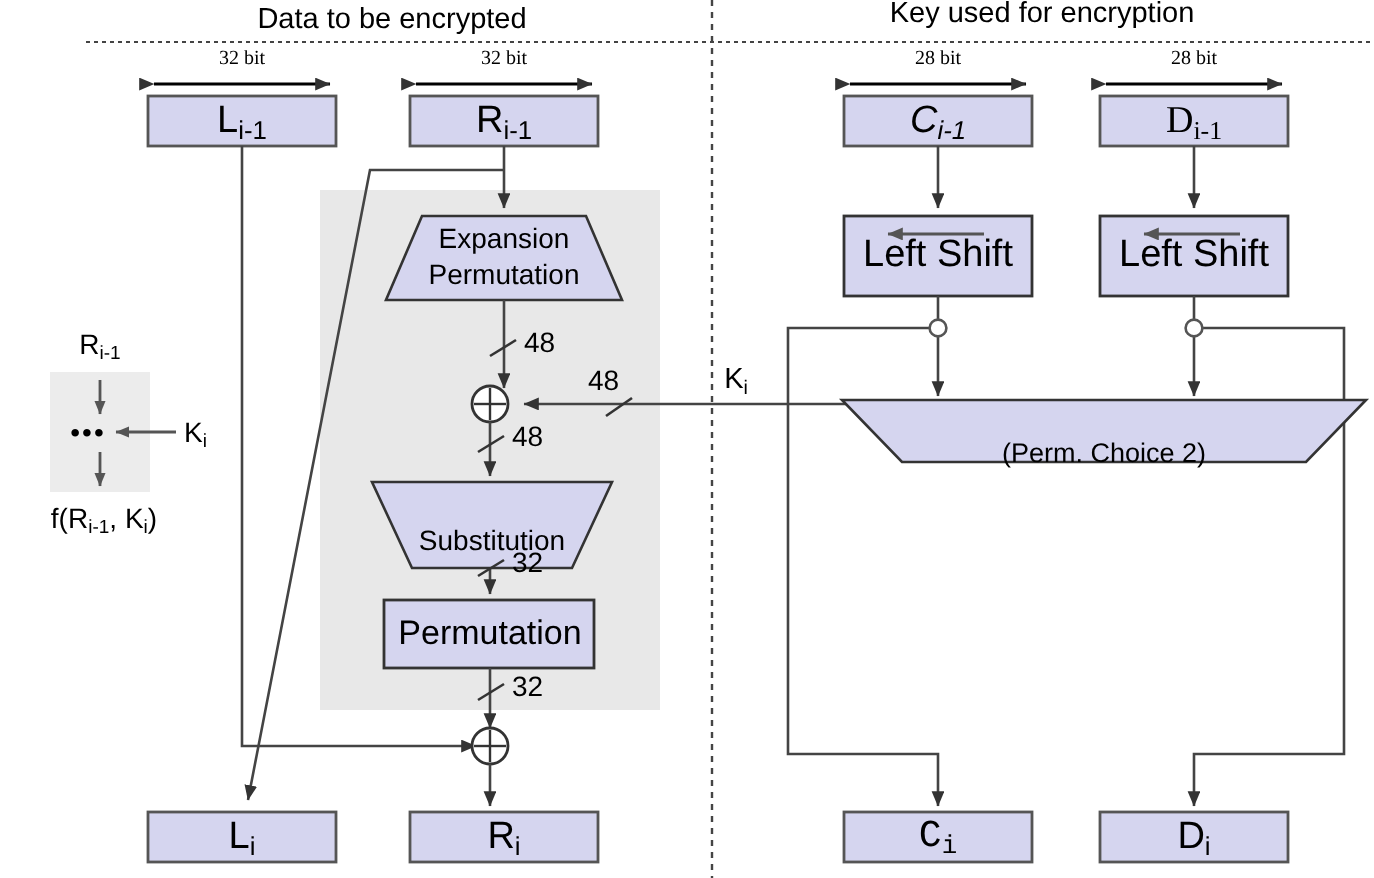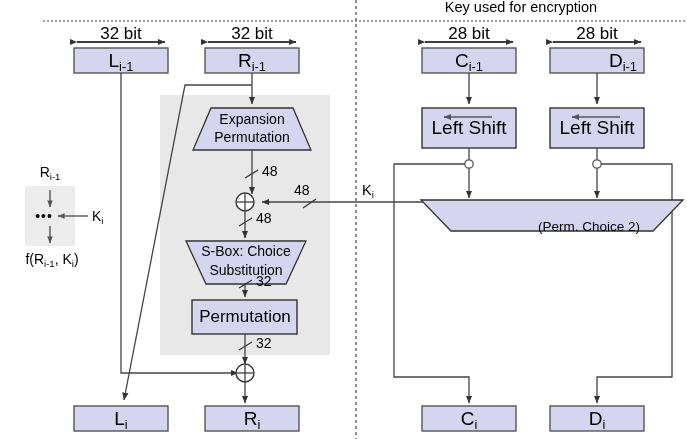--- a/index.html
+++ b/index.html
@@ -8,21 +8,21 @@
     width:687px;height:439px;
     background:#ffffff;
     font-family:"Liberation Sans", sans-serif;
     overflow:hidden;
   }
   #svgroot{position:absolute;left:0;top:0;width:687px;height:439px;}
 
   
   .lbl{position:absolute;color:#000;white-space:nowrap;line-height:1;}
   .hdr{font-size:14.5px;}
-  .bit{font-size:17px;}
+  .bit{font-size:10px;font-family:Liberation Serif, serif;}
   .boxtxt{font-size:19px;}
   .trtxt{font-size:14px;}
   .trtxt2{font-size:13.5px;}
   .permtxt{font-size:17px;}
   .wire{font-size:14px;}
   .ki{font-size:14.5px;}
   .legtxt{font-size:14px;}
   .sub{font-size:0.68em;vertical-align:-0.28em;}
   .ctr{transform:translateX(-50%);text-align:center;}
 </style>
@@ -125,65 +125,65 @@
     <polygon points="421,200 683,200 653,231 451,231" fill="#d5d5ef" stroke="#333" stroke-width="1.3"></polygon>
 
     <rect x="422" y="406" width="94" height="25" fill="#d5d5ef" stroke="#555" stroke-width="1.4"></rect>
     <rect x="550" y="406" width="94" height="25" fill="#d5d5ef" stroke="#555" stroke-width="1.4"></rect>
 
     <line x1="50" y1="190" x2="50" y2="207" stroke="#555" stroke-width="1.4" marker-end="url(#arrS)"></line>
     <line x1="88" y1="216" x2="58" y2="216" stroke="#555" stroke-width="1.4" marker-end="url(#arrS)"></line>
     <line x1="50" y1="226" x2="50" y2="243" stroke="#555" stroke-width="1.4" marker-end="url(#arrS)"></line>
   </svg>
 
+  <div class="lbl hdr ctr" style="left:196px;top:3px;">Data to be encrypted</div>
   <div class="lbl hdr ctr" style="left:521px;top:0;">Key used for encryption</div>
 
   <div class="lbl bit ctr" style="left:121px;top:25px;">32 bit</div>
   <div class="lbl bit ctr" style="left:252px;top:25px;">32 bit</div>
   <div class="lbl bit ctr" style="left:469px;top:25px;">28 bit</div>
   <div class="lbl bit ctr" style="left:597px;top:25px;">28 bit</div>
 
   <div class="lbl boxtxt ctr" style="left:121px;top:51px;">
     <span>L</span><span class="sub">i-1</span>
   </div>
   <div class="lbl boxtxt ctr" style="left:252px;top:51px;">
     <span>R</span><span class="sub">i-1</span>
   </div>
-  <div class="lbl boxtxt ctr" style="left:469px;top:51px;">
+  <div class="lbl boxtxt ctr" style="left:469px;top:51px;font-style:italic;">
     <span>C</span><span class="sub">i-1</span>
   </div>
-  <div class="lbl boxtxt ctr" style="left:623px;top:51px;">
+  <div class="lbl boxtxt ctr" style="left:597px;top:51px;font-family:Liberation Serif, serif;">
     <span>D</span><span class="sub">i-1</span>
   </div>
 
   <div class="lbl boxtxt ctr" style="left:121px;top:409px;text-align:center;">
     <span>L</span><span class="sub">i</span>
   </div>
   <div class="lbl boxtxt ctr" style="left:252px;top:409px;">
     <span>R</span><span class="sub">i</span>
   </div>
-  <div class="lbl boxtxt ctr" style="left:469px;top:409px;">
+  <div class="lbl boxtxt ctr" style="left:469px;top:409px;font-family:Liberation Mono, monospace;">
     <span>C</span><span class="sub">i</span>
   </div>
   <div class="lbl boxtxt ctr" style="left:597px;top:409px;">
     <span>D</span><span class="sub">i</span>
   </div>
 
   <div class="lbl trtxt ctr" style="left:252px;top:112px;">Expansion</div>
   <div class="lbl trtxt ctr" style="left:252px;top:130px;">Permutation</div>
 
-  <div class="lbl trtxt ctr" style="left:246px;top:244px;">S-Box: Choice</div>
   <div class="lbl trtxt ctr" style="left:246px;top:263px;">Substitution</div>
 
   <div class="lbl permtxt ctr" style="left:245px;top:308px;">Permutation</div>
 
   <div class="lbl boxtxt ctr" style="left:469px;top:118px;">Left Shift</div>
   <div class="lbl boxtxt ctr" style="left:597px;top:118px;">Left Shift</div>
 
-  <div class="lbl trtxt2 ctr" style="left:552px;top:220px;margin-left:37px;">(Perm. Choice 2)</div>
+  <div class="lbl trtxt2 ctr" style="left:552px;top:220px;">(Perm. Choice 2)</div>
 
   <div class="lbl wire" style="left:262px;top:164px;">48</div>
   <div class="lbl wire" style="left:294px;top:183px;">48</div>
   <div class="lbl wire" style="left:256px;top:211px;">48</div>
   <div class="lbl wire" style="left:256px;top:274px;">32</div>
   <div class="lbl wire" style="left:256px;top:336px;">32</div>
 
   <div class="lbl ki ctr" style="left:368px;top:183px;">
     <span>K</span><span class="sub">i</span>
   </div>

